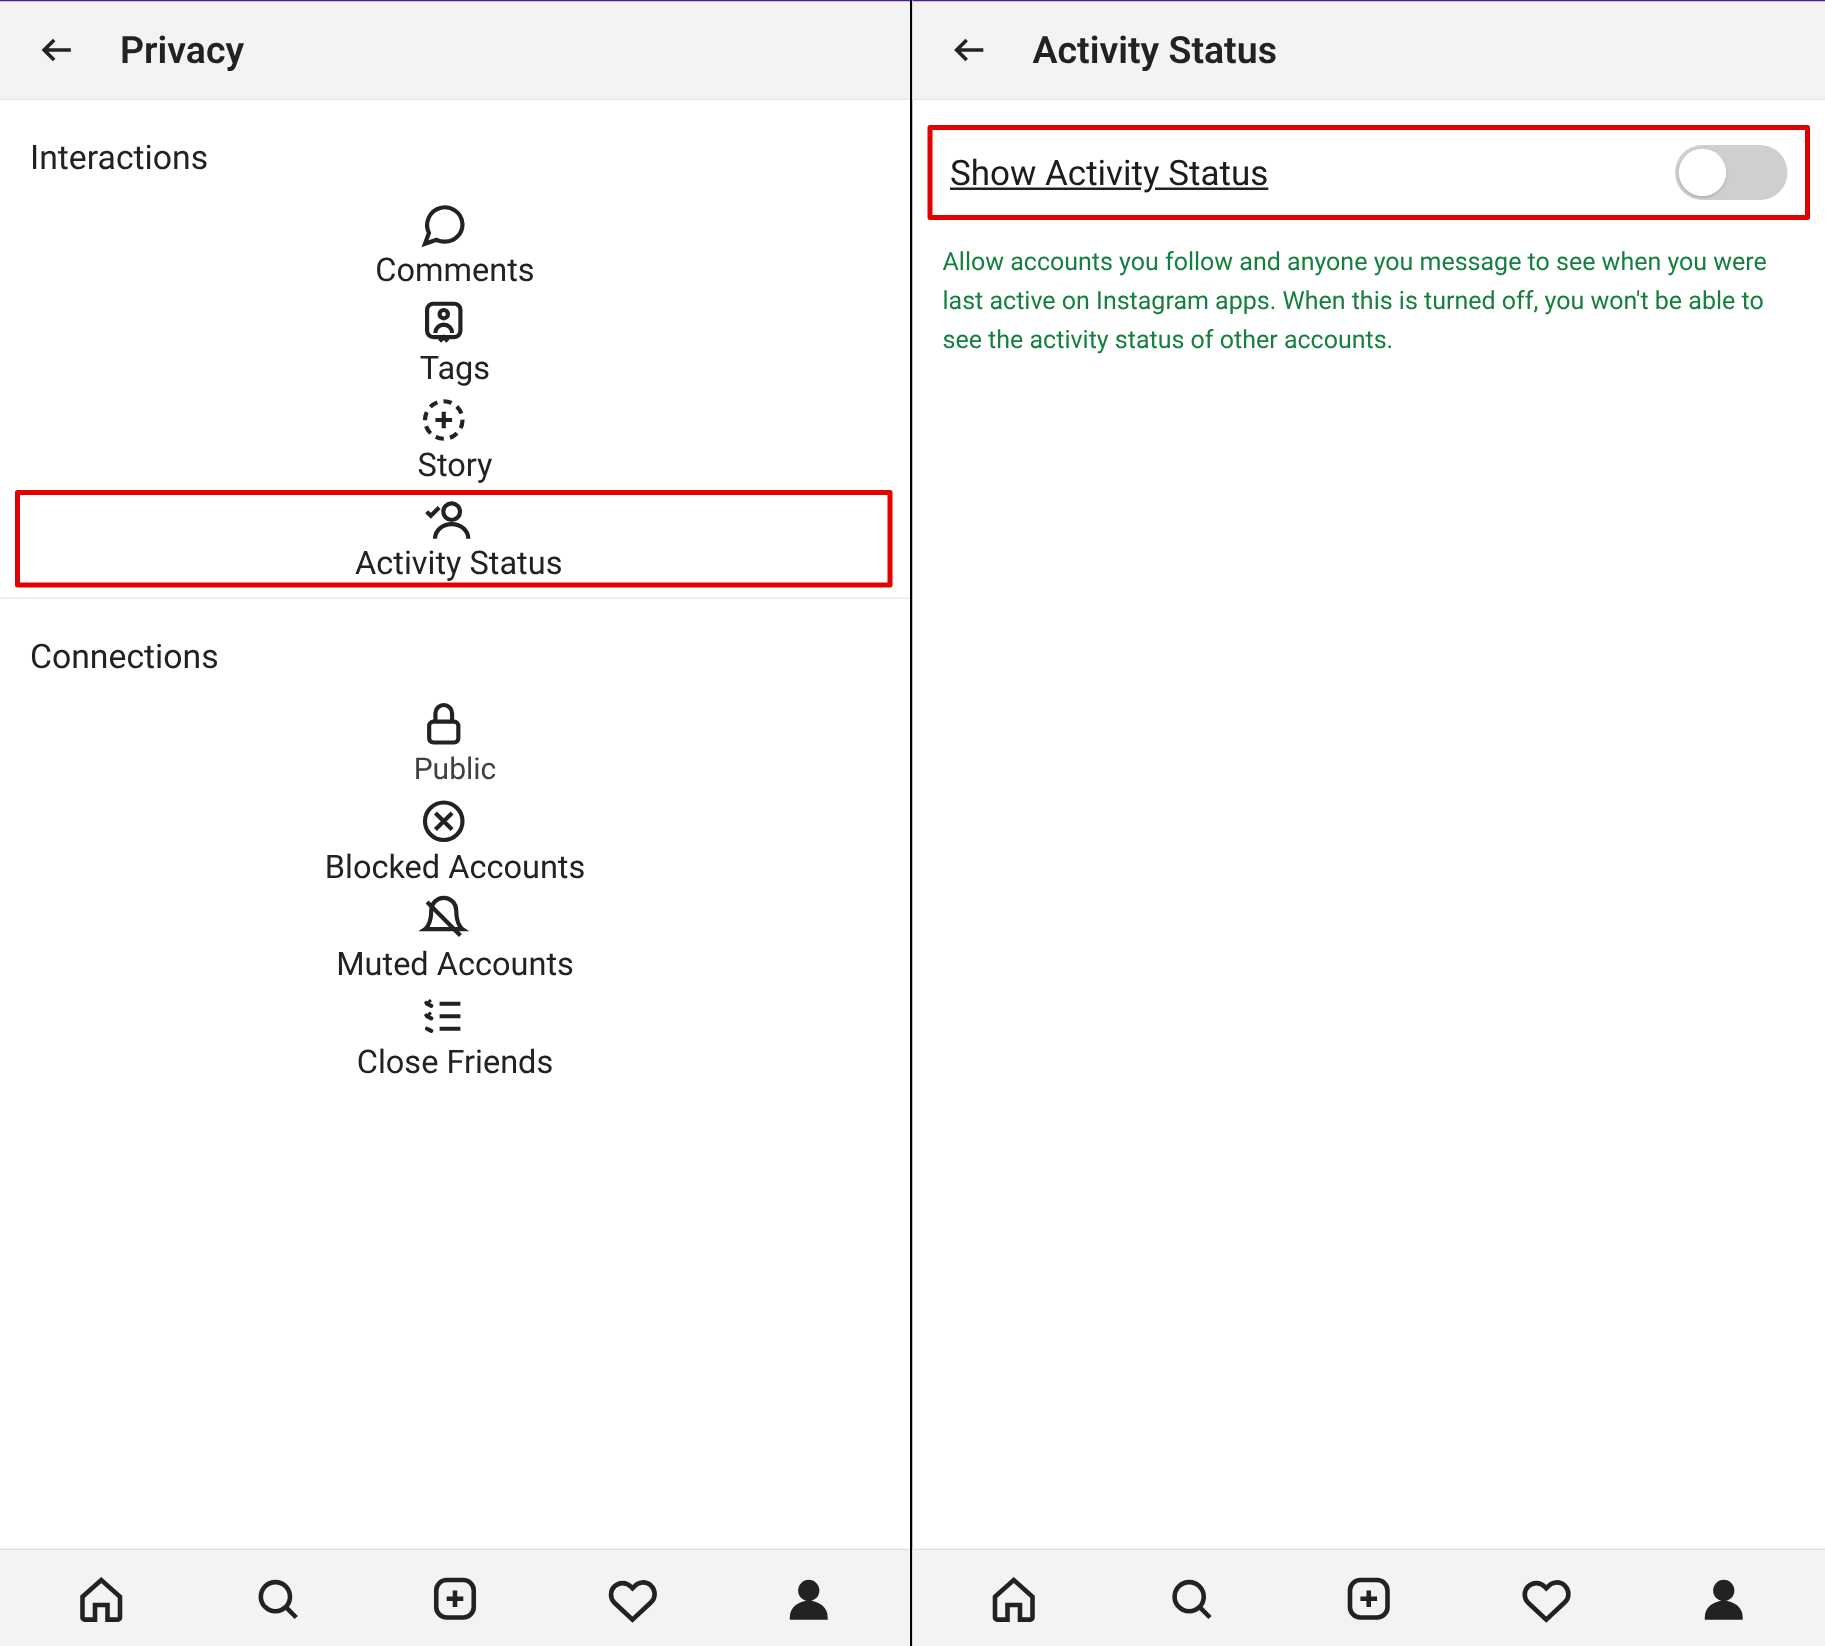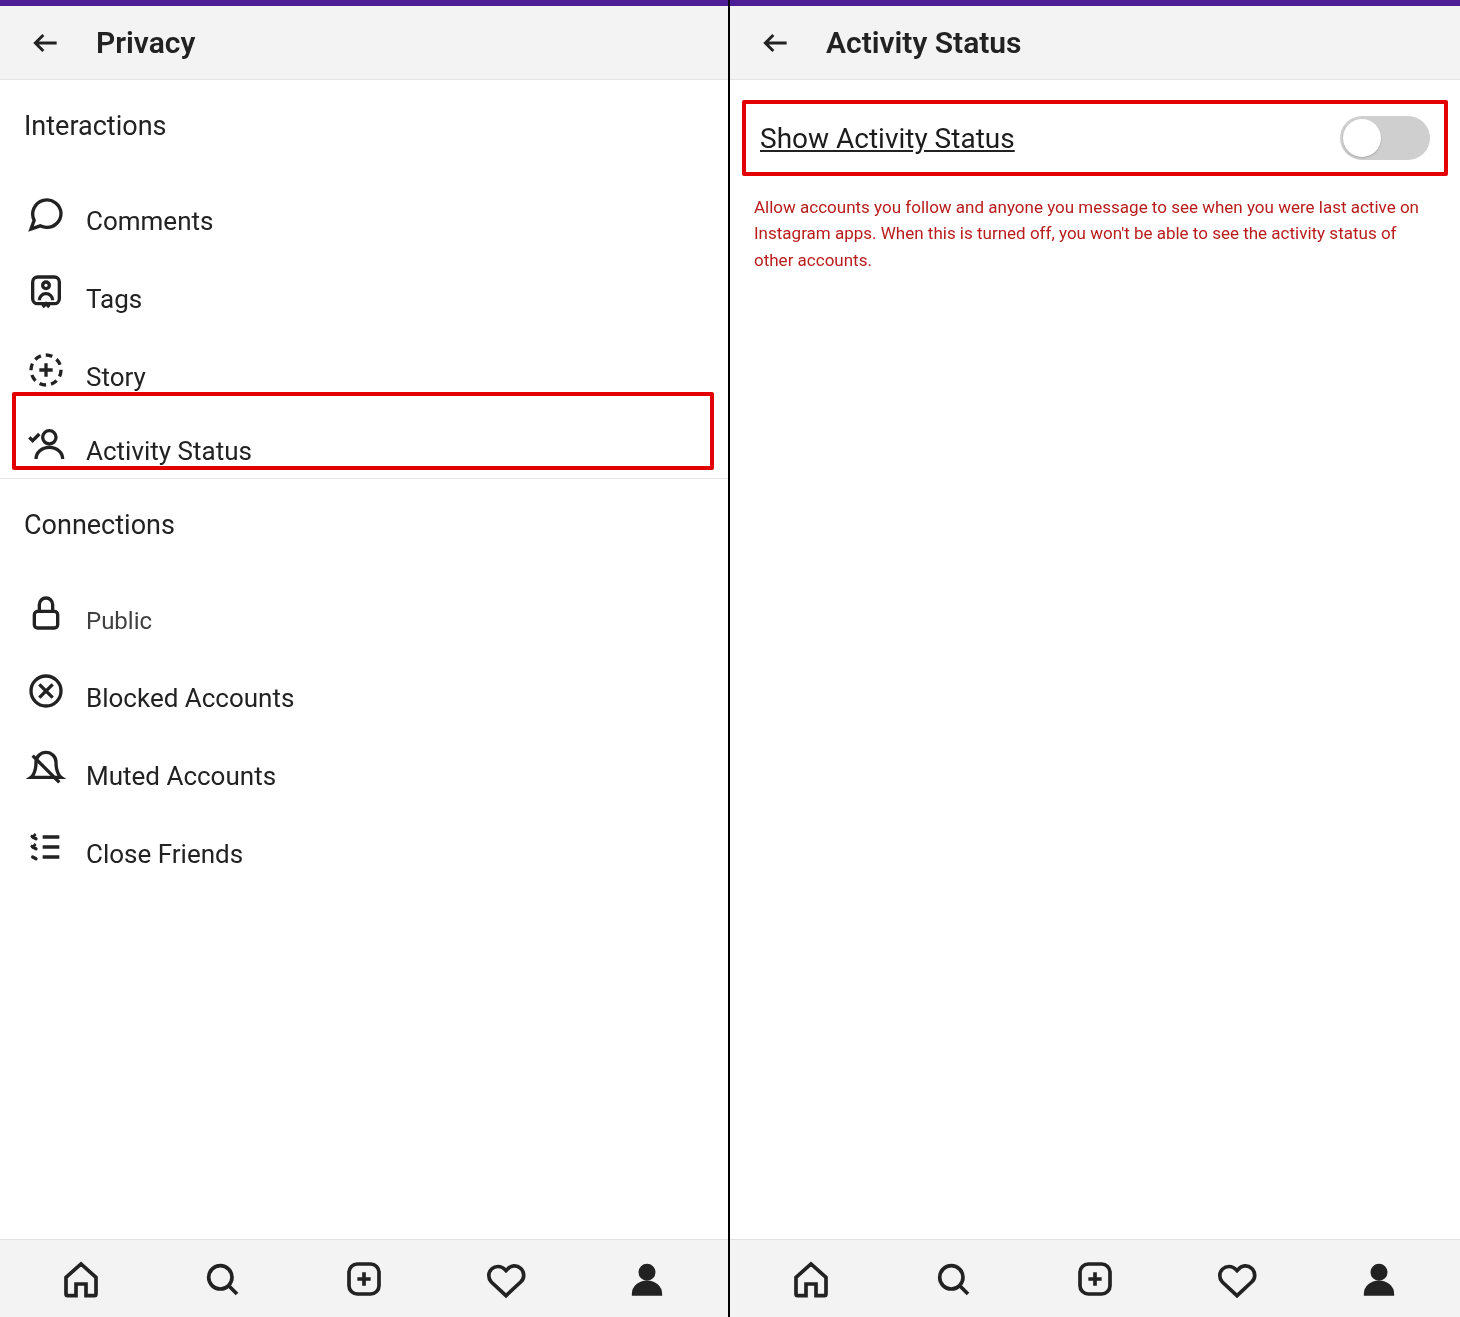--- a/index.html
+++ b/index.html
@@ -25,21 +25,21 @@
   }
   .screen-left { border-right: 2px solid #000; }
   .screen-right { }
   .header {
     height: 80px;
     display: flex;
     align-items: center;
     padding: 0 24px;
     background: #f3f3f3;
     border-bottom: 1px solid #e5e5e5;
-    border-top: 6px solid #4c1d95;
+    border-top: 1px solid #4c1d95;
   }
   .back-btn {
     display: flex;
     align-items: center;
     justify-content: center;
     width: 44px;
     height: 44px;
     margin-right: 28px;
   }
   .back-btn svg { width: 32px; height: 32px; stroke: #222; stroke-width: 2.2; fill: none; }
@@ -51,23 +51,24 @@
     flex: 1;
     overflow: hidden;
   }
   .section-title {
     font-size: 27px;
     font-weight: 400;
     padding: 30px 24px 16px 24px;
   }
   .menu-item {
     display: flex;
-    align-items: flex-end;
+    align-items: center;
     height: 78px;
     padding: 0 24px;
+    flex-direction: column;
   }
   .menu-item .icon-wrap {
     width: 44px;
     height: 44px;
     display: flex;
     align-items: center;
     justify-content: center;
     margin-right: 18px;
   }
   .menu-item .icon-wrap svg { width: 40px; height: 40px; stroke: #222; stroke-width: 2; fill: none; }
@@ -118,23 +119,23 @@
     left: 3px;
     top: 3px;
     width: 38px;
     height: 38px;
     background: #fff;
     border-radius: 50%;
     box-shadow: 0 1px 2px rgba(0,0,0,0.2);
   }
   .desc {
     padding: 14px 24px 0 24px;
-    font-size: 17px;
+    font-size: 20px;
     line-height: 1.55;
-    color: #b91c1c;
+    color: #15803d;
   }
   
   .bottom-nav {
     height: 78px;
     background: #f3f3f3;
     border-top: 1px solid #e0e0e0;
     display: flex;
     align-items: center;
     justify-content: space-around;
     padding: 0 10px;

